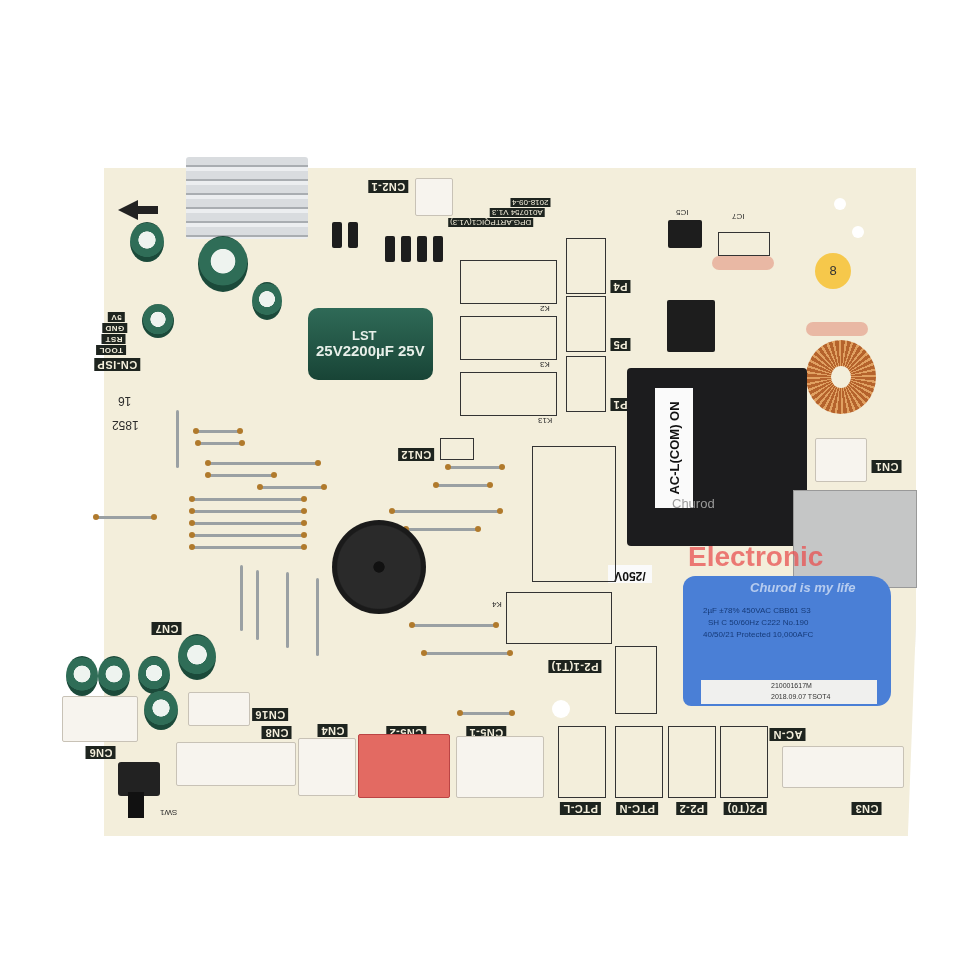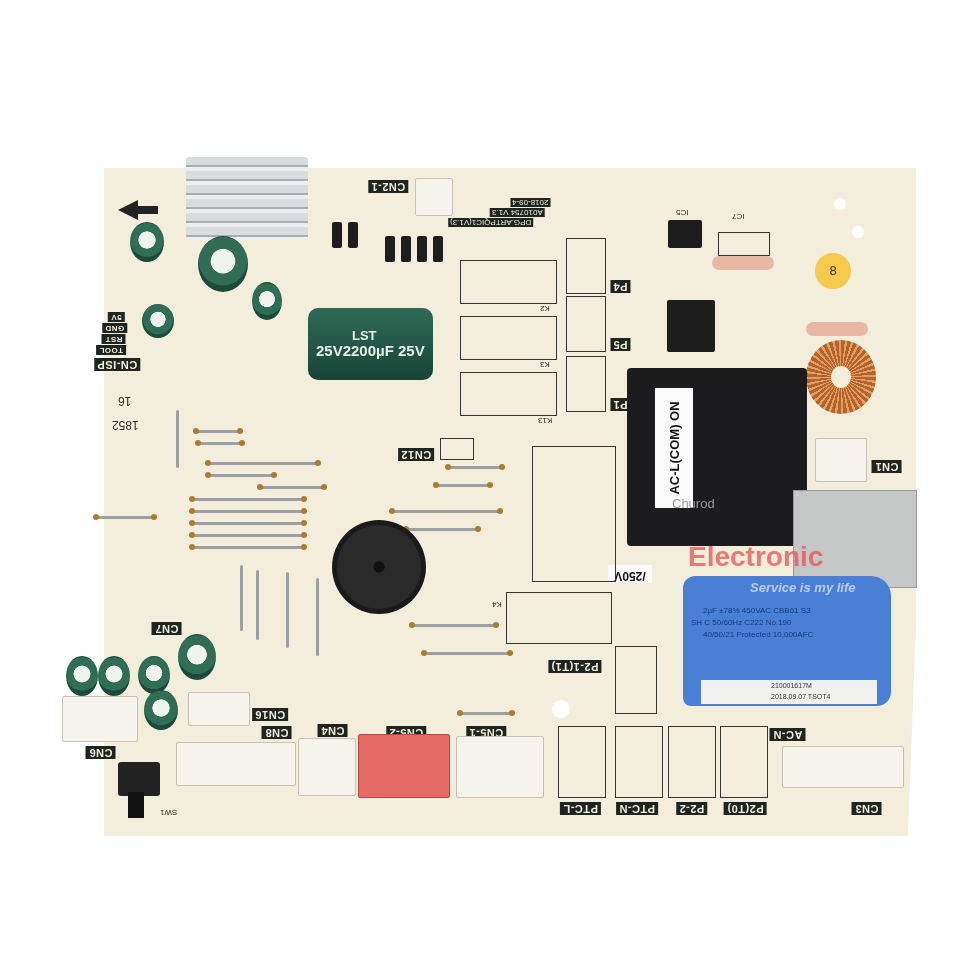--- a/index.html
+++ b/index.html
@@ -117,31 +117,31 @@
     </div>
   <div class="brand">Churod</div>
 </div>
 <div class="conn" style="left:815px;top:438px;width:50px;height:42px;"></div>
 <div class="lbl" style="left:872px;top:460px;">CN1</div>
 
 <div class="abs" style="left:793px;top:490px;width:122px;height:96px;background:#c5c6c6;border:1px solid #999;"></div>
 
 <div class="blue">
   <div class="abs" style="left:20px;top:30px;">2µF ±78% 450VAC CBB61 S3</div>
-  <div class="abs" style="left:8px;top:42px;text-align:right;">SH C 50/60Hz C222 No.190</div>
+  <div class="abs" style="left:25px;top:42px;text-align:right;">SH C 50/60Hz C222 No.190</div>
   <div class="abs" style="left:20px;top:54px;">40/50/21 Protected 10,000AFC</div>
   <div class="sticker">
     <div class="abs" style="left:70px;top:2px;">210001617M</div>
     <div class="abs" style="left:70px;top:13px;">2018.09.07 TSOT4</div>
   </div>
 </div>
 <div class="fuse">/250V</div>
 
 <div class="watermark">Electronic</div>
-<div class="watermark2">Service is my life</div>
+<div class="watermark2">Churod is my life</div>
 
 <div class="jumper" style="left:196px;top:430px;width:44px;"></div>
 <div class="jumper" style="left:198px;top:442px;width:44px;"></div>
 <div class="jumper" style="left:208px;top:462px;width:110px;"></div>
 <div class="jumper" style="left:208px;top:474px;width:66px;"></div>
 <div class="jumper" style="left:260px;top:486px;width:64px;"></div>
 <div class="jumper" style="left:192px;top:498px;width:112px;"></div>
 <div class="jumper" style="left:192px;top:510px;width:112px;"></div>
 <div class="jumper" style="left:192px;top:522px;width:112px;"></div>
 <div class="jumper" style="left:192px;top:534px;width:112px;"></div>

